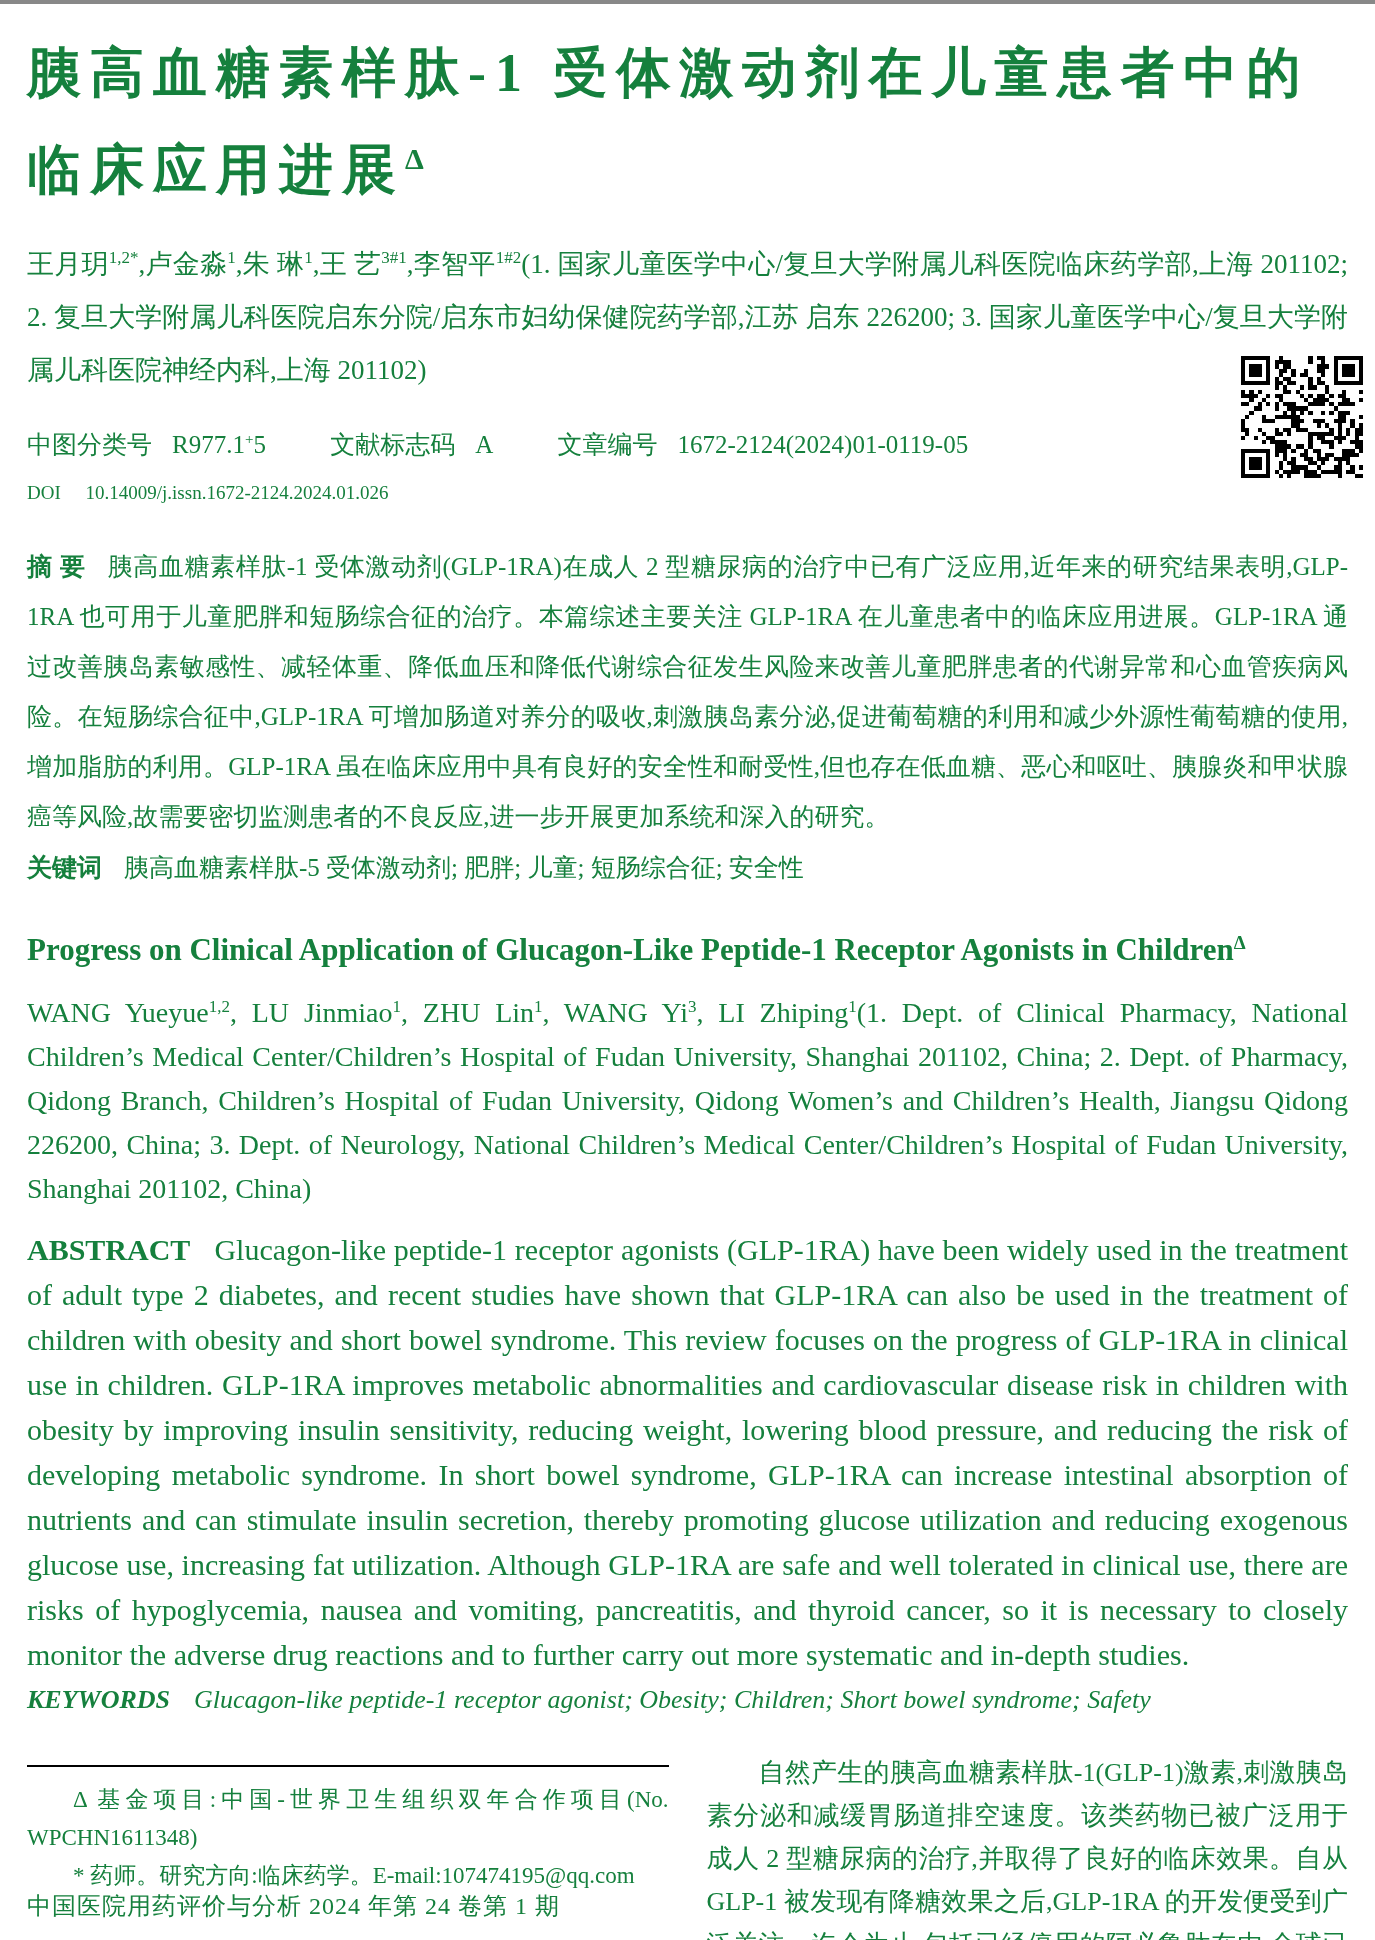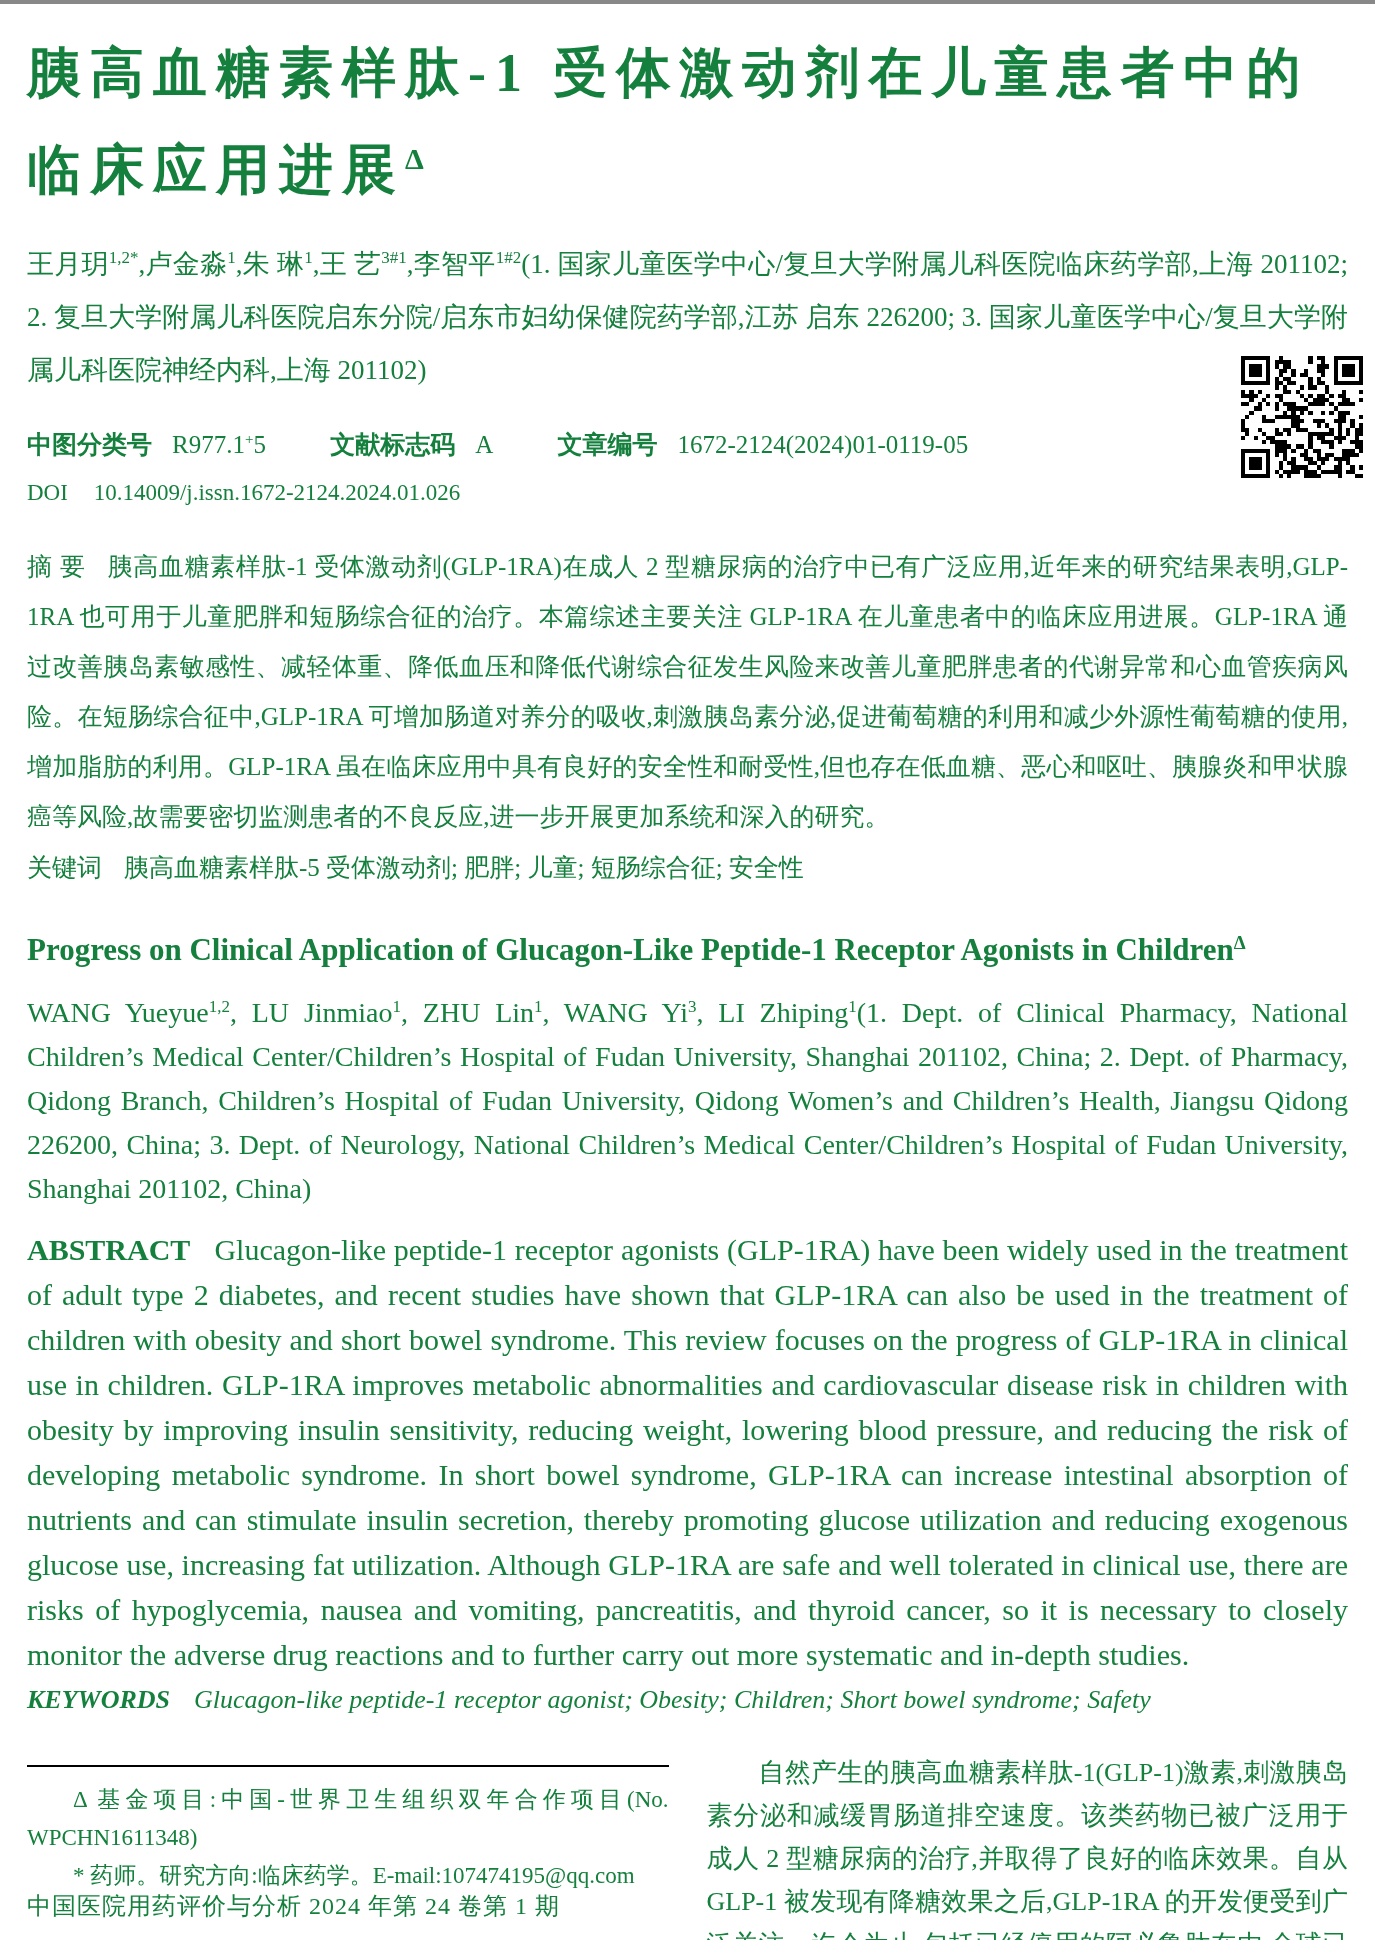--- a/index.html
+++ b/index.html
@@ -27,39 +27,39 @@
     margin-top:18px;
     font-size:27px; line-height:53px;
     text-align:justify;
   }
   .authors-cn sup { font-size:17px; }
   
   .meta-row { margin-top:22px; font-size:25px; line-height:40px; }
   .meta-item { margin-right:58px; white-space:nowrap; }
   .meta-label {
     font-family:"Liberation Sans","DejaVu Sans",sans-serif;
-    font-weight:bold; margin-right:20px;
+    font-weight:normal; margin-right:20px;
   }
   .meta-value sup { font-size:15px; }
-  .doi-row { margin-top:8px; font-size:23px; line-height:40px; }
+  .doi-row { margin-top:8px; font-size:19px; line-height:40px; }
   .doi-row .doi-label { margin-right:20px; }
   
   .qr {
     position:absolute; top:352px; right:12px;
     width:122px; height:122px;
   }
   
   .abstract-cn {
     margin-top:28px;
     font-size:25px; line-height:50px;
     text-align:justify;
   }
   .inline-label-cn {
     font-family:"Liberation Sans","DejaVu Sans",sans-serif;
-    font-weight:normal; margin-right:22px;
+    font-weight:bold; margin-right:22px;
   }
   .keywords-cn { font-size:25px; line-height:50px; text-align:justify; }
   
   .title-en {
     margin-top:30px;
     font-size:31px; font-weight:bold; line-height:40px;
   }
   .title-en sup { font-size:19px; }
   .authors-en {
     margin-top:14px;

